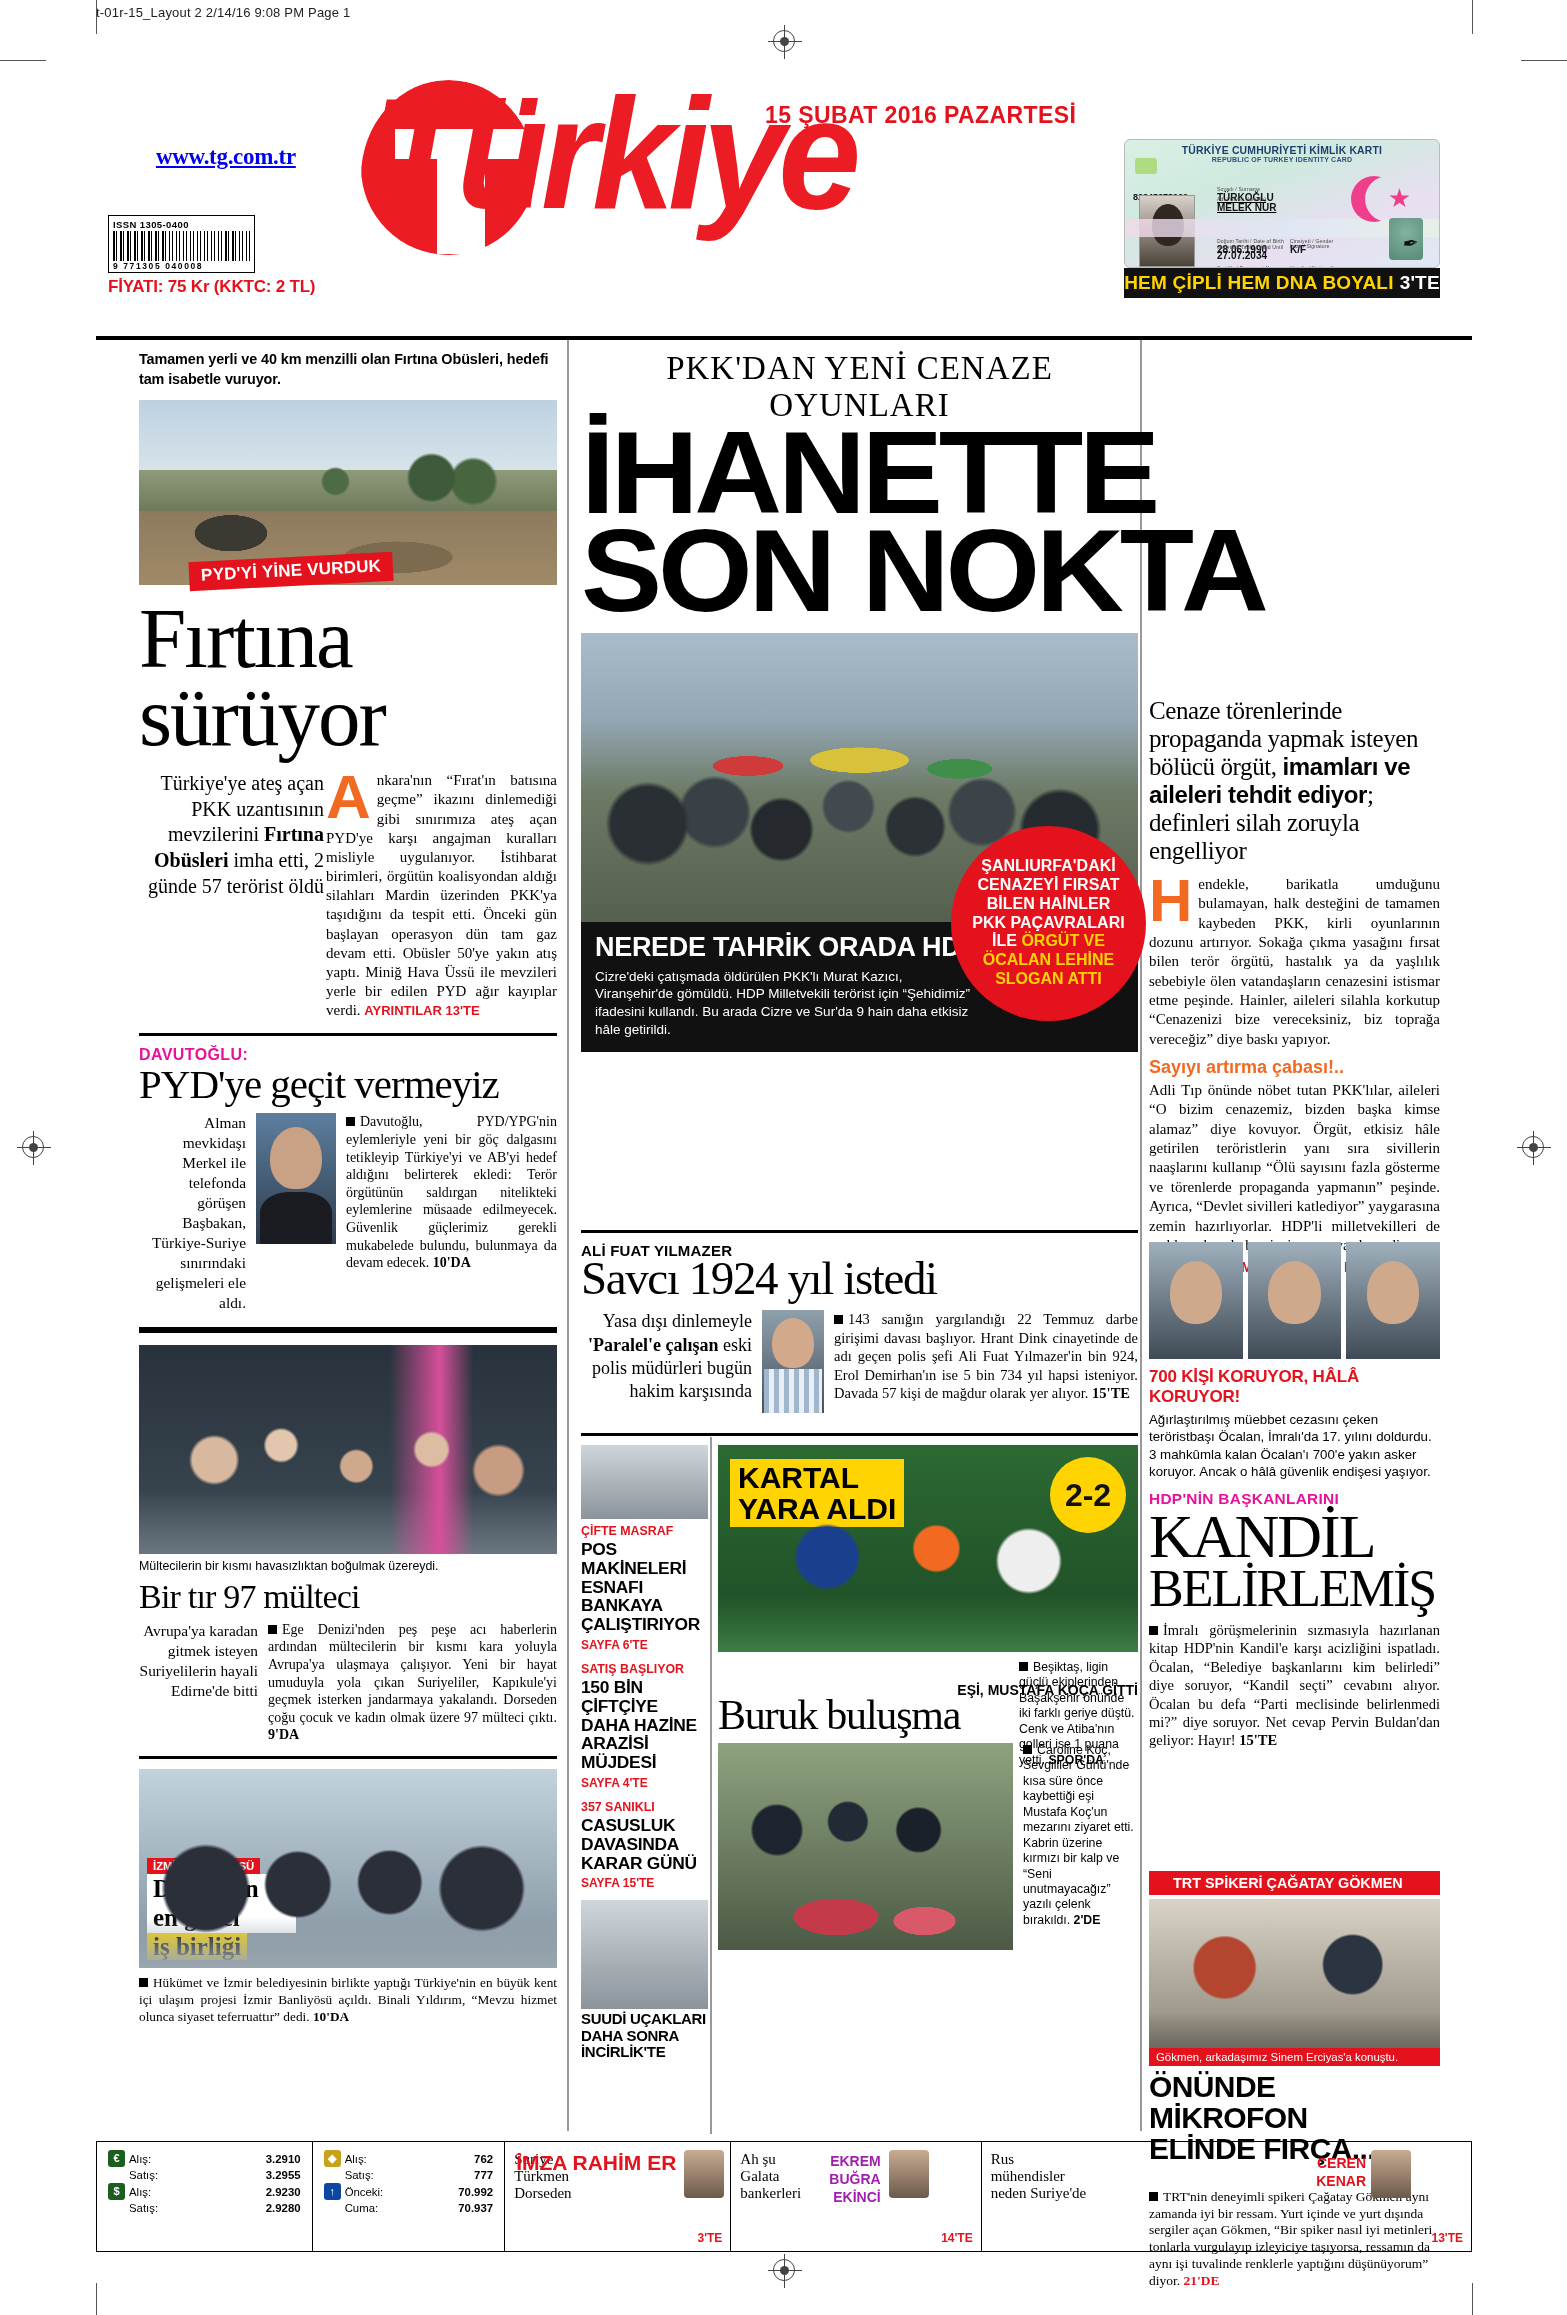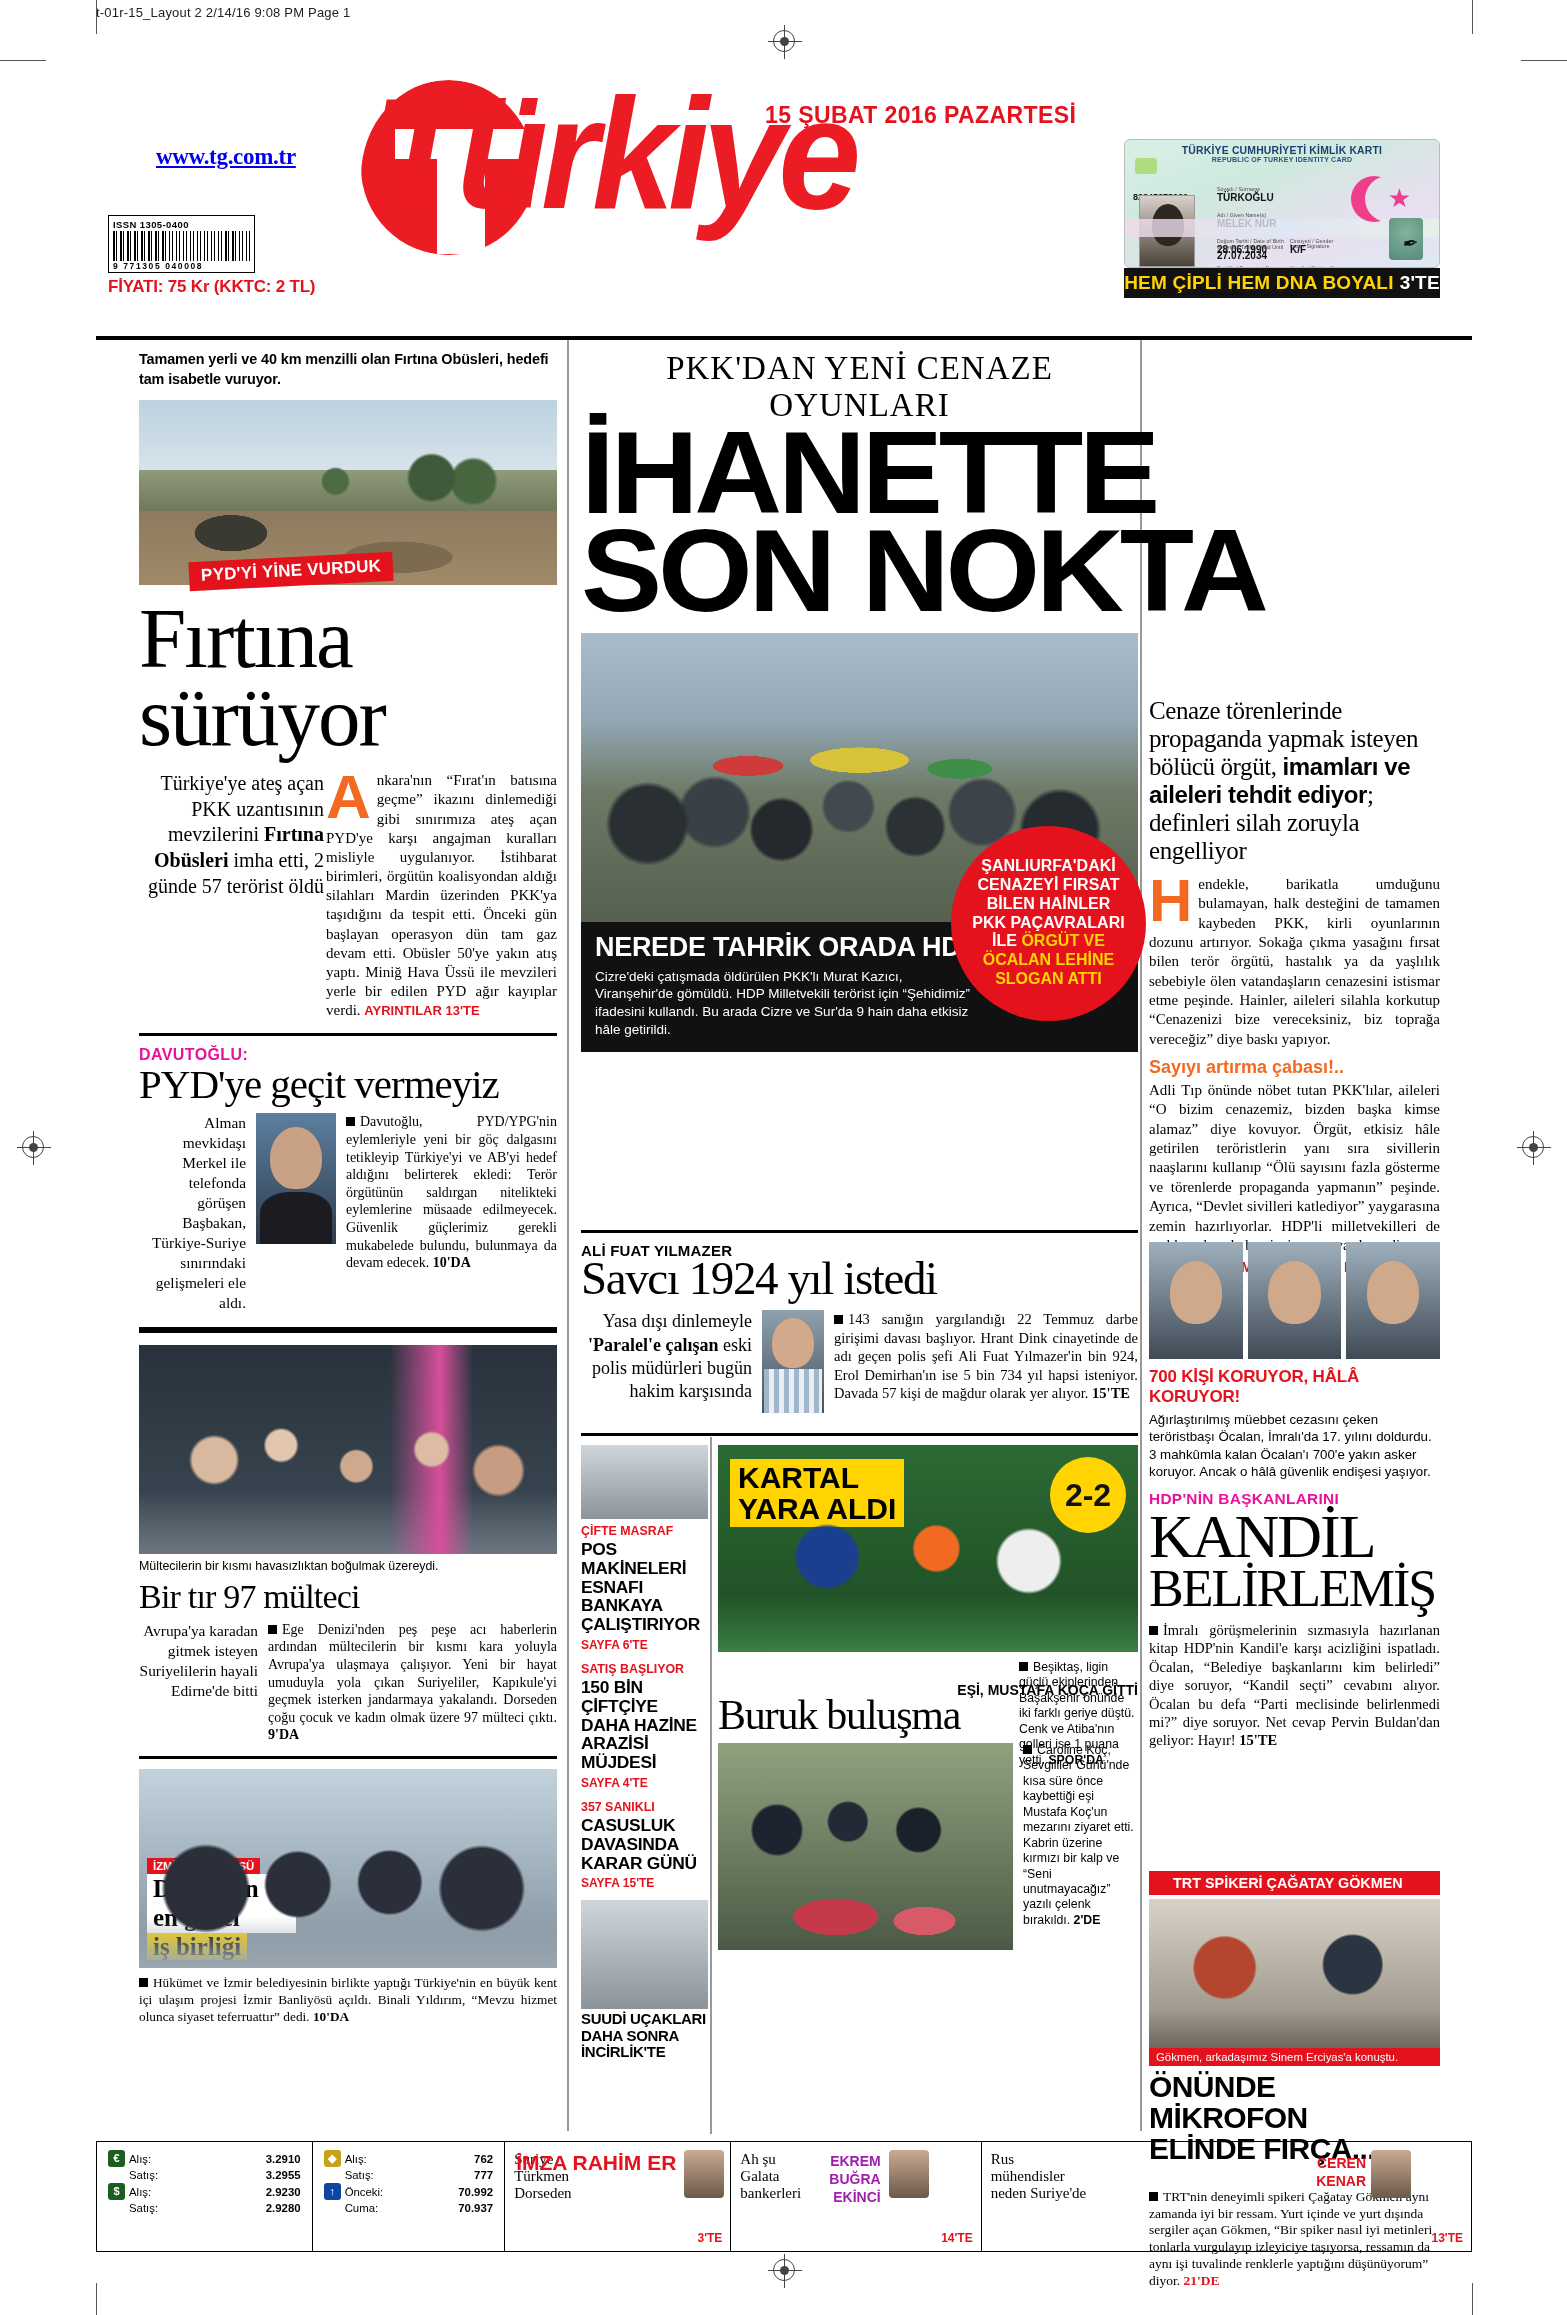--- a/index.html
+++ b/index.html
@@ -379,21 +379,21 @@
         <span>TÜRKİYE CUMHURİYETİ KİMLİK KARTI</span>
         <small>REPUBLIC OF TURKEY IDENTITY CARD</small>
       </div>
       <div class="idnum">82345678962</div>
       <div class="photo"></div>
 
       <div class="idfield" style="left:92px;top:46px;">
         <div class="lab">Soyadı / Surname</div>
         <div class="val">TÜRKOĞLU</div>
       </div>
-      <div class="idfield" style="left:92px;top:72px;">
+      <div class="idfield" style="left:92px;top:56px;text-decoration:underline;">
         <div class="lab">Adı / Given Name(s)</div>
         <div class="val">MELEK NUR</div>
       </div>
       <div class="idfield" style="left:92px;top:98px;">
         <div class="lab">Doğum Tarihi / Date of Birth</div>
         <div class="val">28.06.1990</div>
       </div>
       <div class="idfield" style="left:165px;top:98px;">
         <div class="lab">Cinsiyeti / Gender</div>
         <div class="val">K/F</div>

